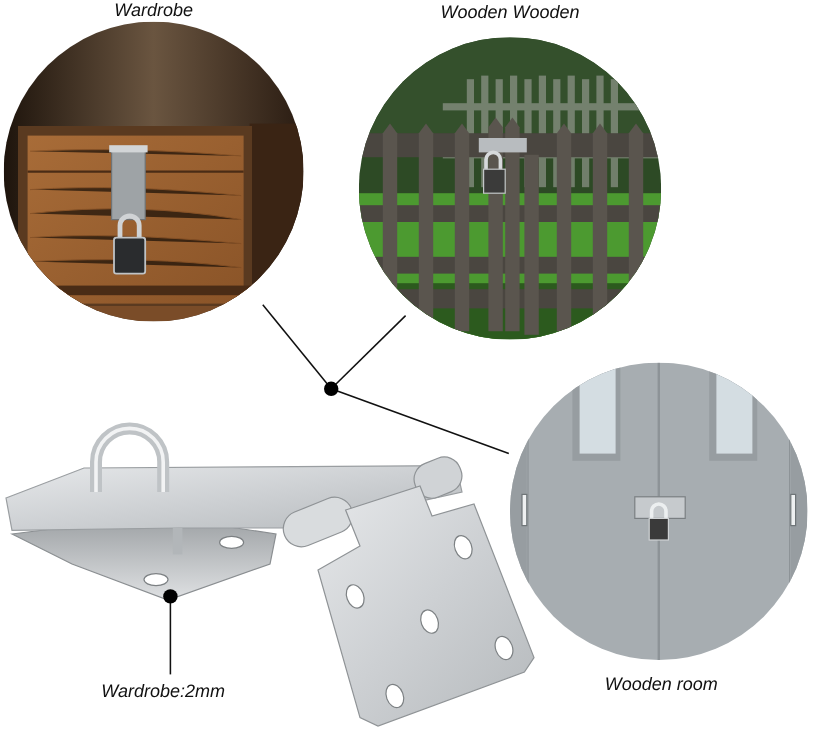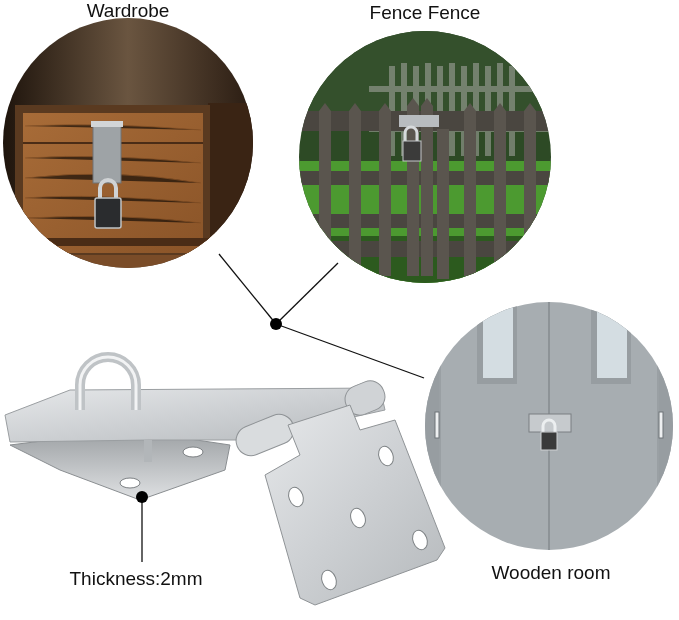--- a/index.html
+++ b/index.html
@@ -1,25 +1,25 @@
 <!DOCTYPE html>
 <html><head>
 <meta charset="utf-8">
 <style>
   html, body { margin: 0; padding: 0; background: #ffffff; }
   body { width: 679px; height: 620px; position: relative; overflow: hidden; font-family: "Liberation Sans", sans-serif; }
-  .label { position: absolute; font-size: 19px; color: #111111; white-space: nowrap; transform: translateX(-50%); line-height: 1; }
+  .label { position: absolute; font-size: 15px; color: #111111; white-space: nowrap; transform: translateX(-50%); line-height: 1; font-style: italic; }
   .circle { position: absolute; border-radius: 50%; overflow: hidden; }
   svg.overlay { position: absolute; left: 0; top: 0; }
 </style>
 </head>
 <body>
 
 <div class="label" style="left:128px; top:1px;">Wardrobe</div>
-<div class="label" style="left:425px; top:3px;">Fence Fence</div>
+<div class="label" style="left:425px; top:3px;">Wooden Wooden</div>
 
 <div class="circle" style="left:3px; top:18px; width:250px; height:250px;">
   <svg width="250" height="250" viewBox="0 0 250 250">
     <defs>
       <linearGradient id="wallG" x1="0" y1="0" x2="1" y2="0">
         <stop offset="0" stop-color="#1e140c"></stop>
         <stop offset="0.5" stop-color="#6a5540"></stop>
         <stop offset="1" stop-color="#2a1c12"></stop>
       </linearGradient>
       <linearGradient id="woodG" x1="0" y1="0" x2="1" y2="1">
@@ -161,13 +161,13 @@
 <svg class="overlay" width="679" height="620" viewBox="0 0 679 620">
   <line x1="219" y1="254" x2="276" y2="324" stroke="#111111" stroke-width="1.3"></line>
   <line x1="338" y1="263" x2="276" y2="324" stroke="#111111" stroke-width="1.3"></line>
   <line x1="276" y1="324" x2="424" y2="378" stroke="#111111" stroke-width="1.3"></line>
   <circle cx="276" cy="324" r="6" fill="#000000"></circle>
   <line x1="142" y1="497" x2="142" y2="562" stroke="#111111" stroke-width="1.3"></line>
   <circle cx="142" cy="497" r="6" fill="#000000"></circle>
 </svg>
 
 <div class="label" style="left:551px; top:563px;">Wooden room</div>
-<div class="label" style="left:136px; top:569px;">Thickness:2mm</div>
+<div class="label" style="left:136px; top:569px;">Wardrobe:2mm</div>
 
 </body></html>

